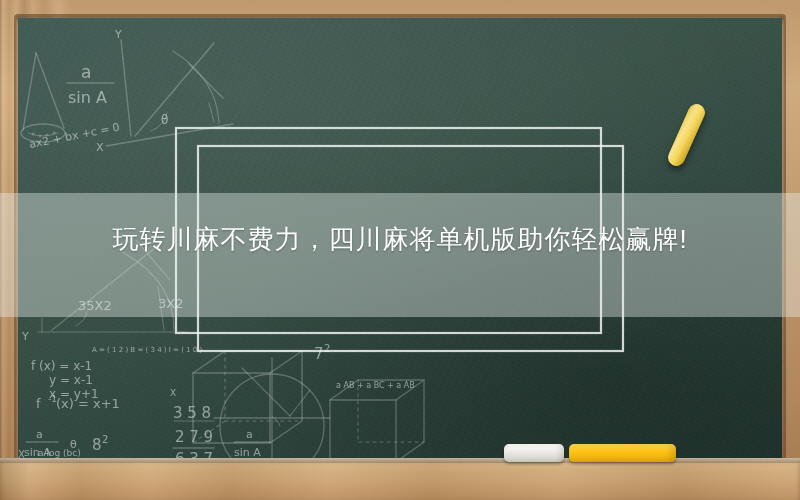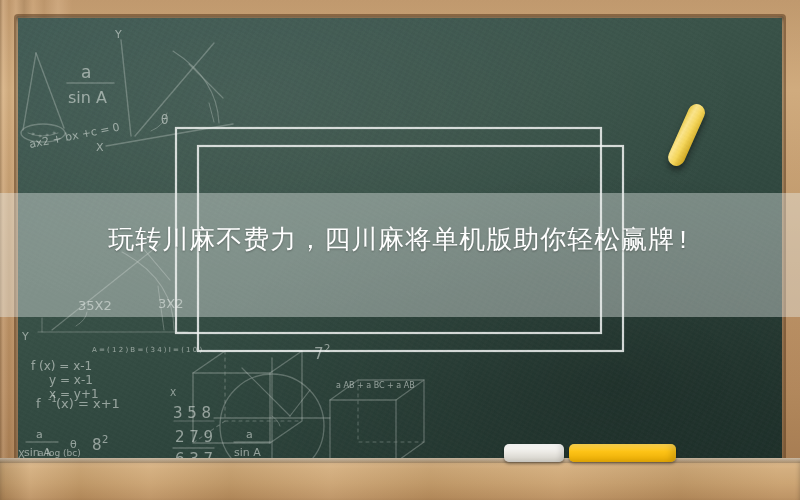--- a/index.html
+++ b/index.html
@@ -91,21 +91,21 @@
   
   .band{
     position:absolute;left:0;right:0;top:193px;height:124px;
     background:rgba(236,240,238,.40);
   }
   .title{
     position:absolute;left:0;right:0;top:193px;height:92px;
     display:flex;align-items:center;justify-content:center;
     color:#ffffff;font-size:26px;letter-spacing:1px;white-space:nowrap;
     text-shadow:0 1px 2px rgba(0,0,0,.30);
-    font-family:Liberation Mono, monospace;
+    font-family:Liberation Sans, sans-serif;
   }
 </style>
 </head>
 <body>
 
 <div class="stage">
 
   <div class="frame"></div>
   <div class="frame-inner-shadow"></div>
 

